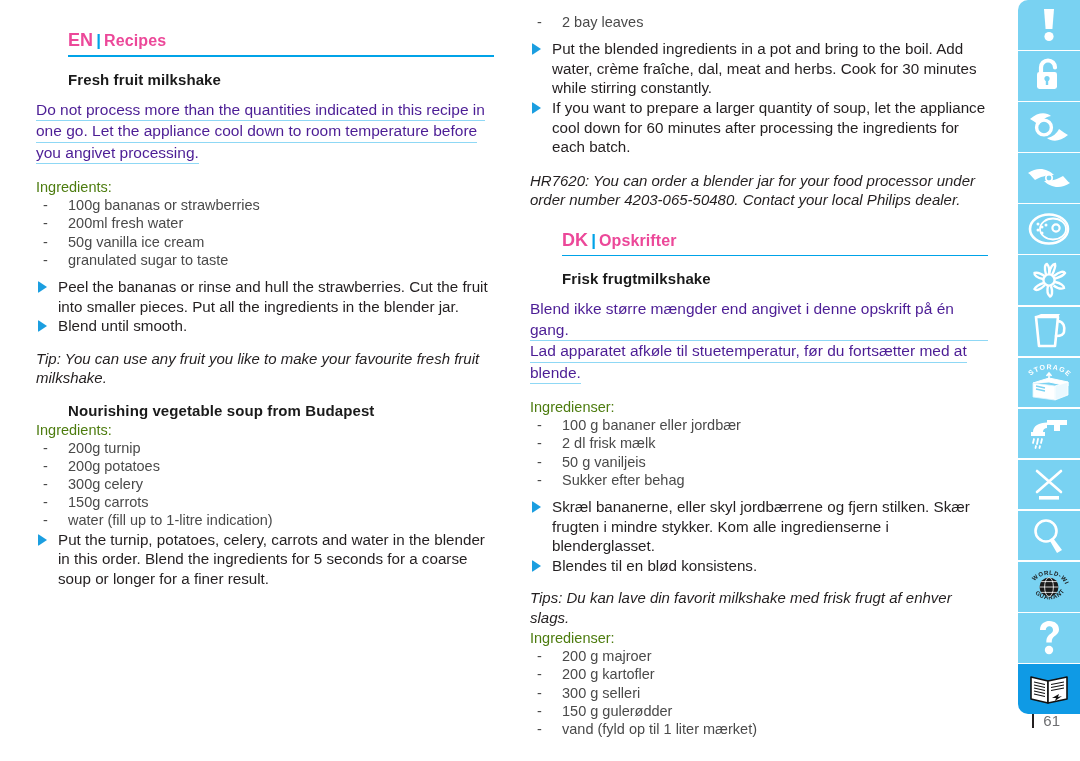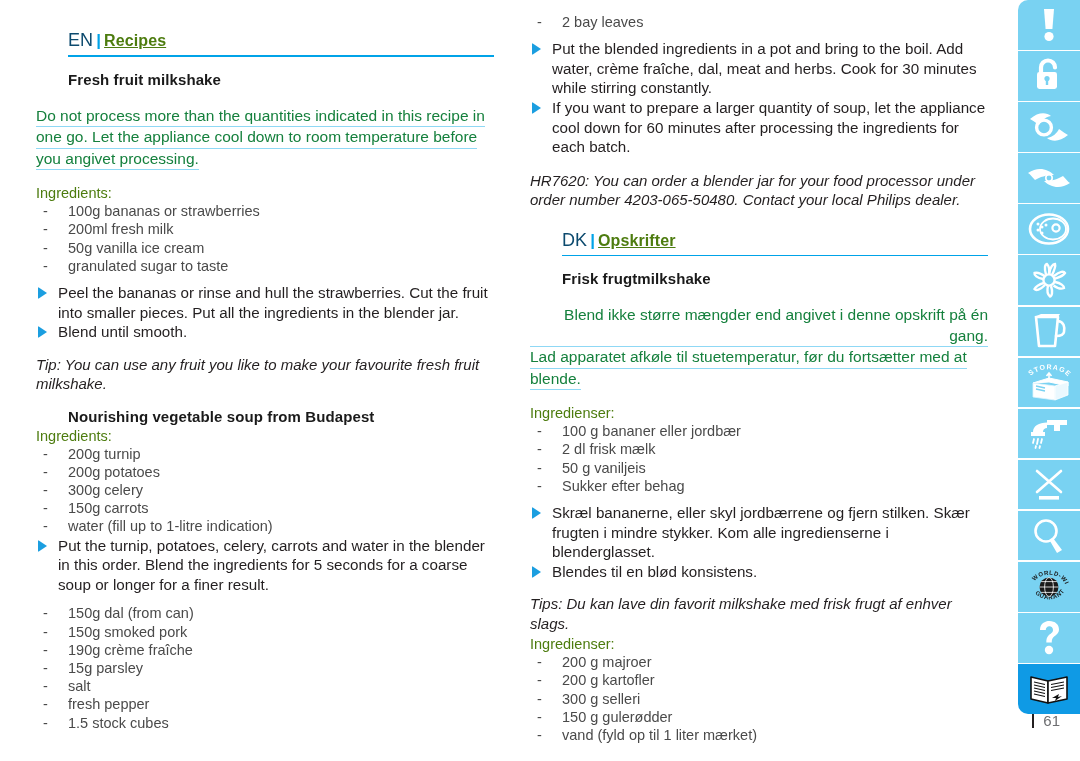--- a/index.html
+++ b/index.html
@@ -33,35 +33,34 @@
   
   .lang-header {
     margin-top: 30px;
     padding-left: 32px;
     position: relative;
     font-size: 17px;
     font-weight: bold;
     letter-spacing: .1px;
   }
   .lang-header .code {
-    color: #0c4a6e;
-    font-weight: normal;
+    color: #ec4899;
+    font-weight: bold;
     font-size: 18px;
     margin-top: 24px;
   }
   .lang-header .pipe {
     color: #00a3e8;
     font-weight: bold;
     padding: 0 3px;
   }
   .lang-header .title {
-    color: #4d7c0f;
+    color: #ec4899;
     font-weight: bold;
     font-size: 16px;
-    text-decoration: underline;
   }
   .hr-blue {
     height: 1.6px;
     background: #00a3e8;
     margin-top: 4px;
     width: 100%;
   }
 
   
   .recipe-title {
@@ -70,23 +69,22 @@
     color: #1a1a1a;
     padding-left: 32px;
     margin-top: 14px;
     margin-bottom: 2px;
     letter-spacing: .1px;
   }
 
   .warning {
     font-size: 15.5px;
     line-height: 20.5px;
-    color: #15803d;
-    margin-top: 18px;
-    text-align: right;
+    color: #4c1d95;
+    margin-top: 12px;
   }
   .warning .wline {
     display: block;
     border-bottom: 1.4px solid #8fd8f5;
     width: fit-content;
     max-width: 100%;
     padding-bottom: 0px;
   }
 
   .plain {
@@ -221,21 +219,21 @@
 
     <div class="warning">
       <span class="wline">Do not process more than the quantities indicated in this recipe in</span>
       <span class="wline">one go. Let the appliance cool down to room temperature before</span>
       <span class="wline">you angivet processing.</span>
     </div>
 
     <div class="plain">Ingredients:</div>
     <ul class="dashlist">
       <li>100g bananas or strawberries</li>
-      <li>200ml fresh milk</li>
+      <li>200ml fresh water</li>
       <li>50g vanilla ice cream</li>
       <li>granulated sugar to taste</li>
     </ul>
 
     <ul class="steplist">
       <li><span class="step-marker"></span><span>Peel the bananas or rinse and hull the strawberries. Cut the fruit into smaller pieces. Put all the ingredients in the blender jar.</span></li>
       <li><span class="step-marker"></span><span>Blend until smooth.</span></li>
     </ul>
 
     <div class="tip">Tip: You can use any fruit you like to make your favourite fresh fruit milkshake.</div>
@@ -247,29 +245,20 @@
       <li>200g potatoes</li>
       <li>300g celery</li>
       <li>150g carrots</li>
       <li>water (fill up to 1-litre indication)</li>
     </ul>
 
     <ul class="steplist tight">
       <li><span class="step-marker"></span><span>Put the turnip, potatoes, celery, carrots and water in the blender in this order. Blend the ingredients for 5 seconds for a coarse soup or longer for a finer result.</span></li>
     </ul>
 
-    <ul class="dashlist" style="margin-top:10px">
-      <li>150g dal (from can)</li>
-      <li>150g smoked pork</li>
-      <li>190g crème fraîche</li>
-      <li>15g parsley</li>
-      <li>salt</li>
-      <li>fresh pepper</li>
-      <li>1.5 stock cubes</li>
-    </ul>
   </div>
 
   <div class="col col-right">
 
     <ul class="dashlist" style="margin-top:13px">
       <li>2 bay leaves</li>
     </ul>
 
     <ul class="steplist">
       <li><span class="step-marker"></span><span>Put the blended ingredients in a pot and bring to the boil. Add water, crème fraîche, dal, meat and herbs. Cook for 30 minutes while stirring constantly.</span></li>

